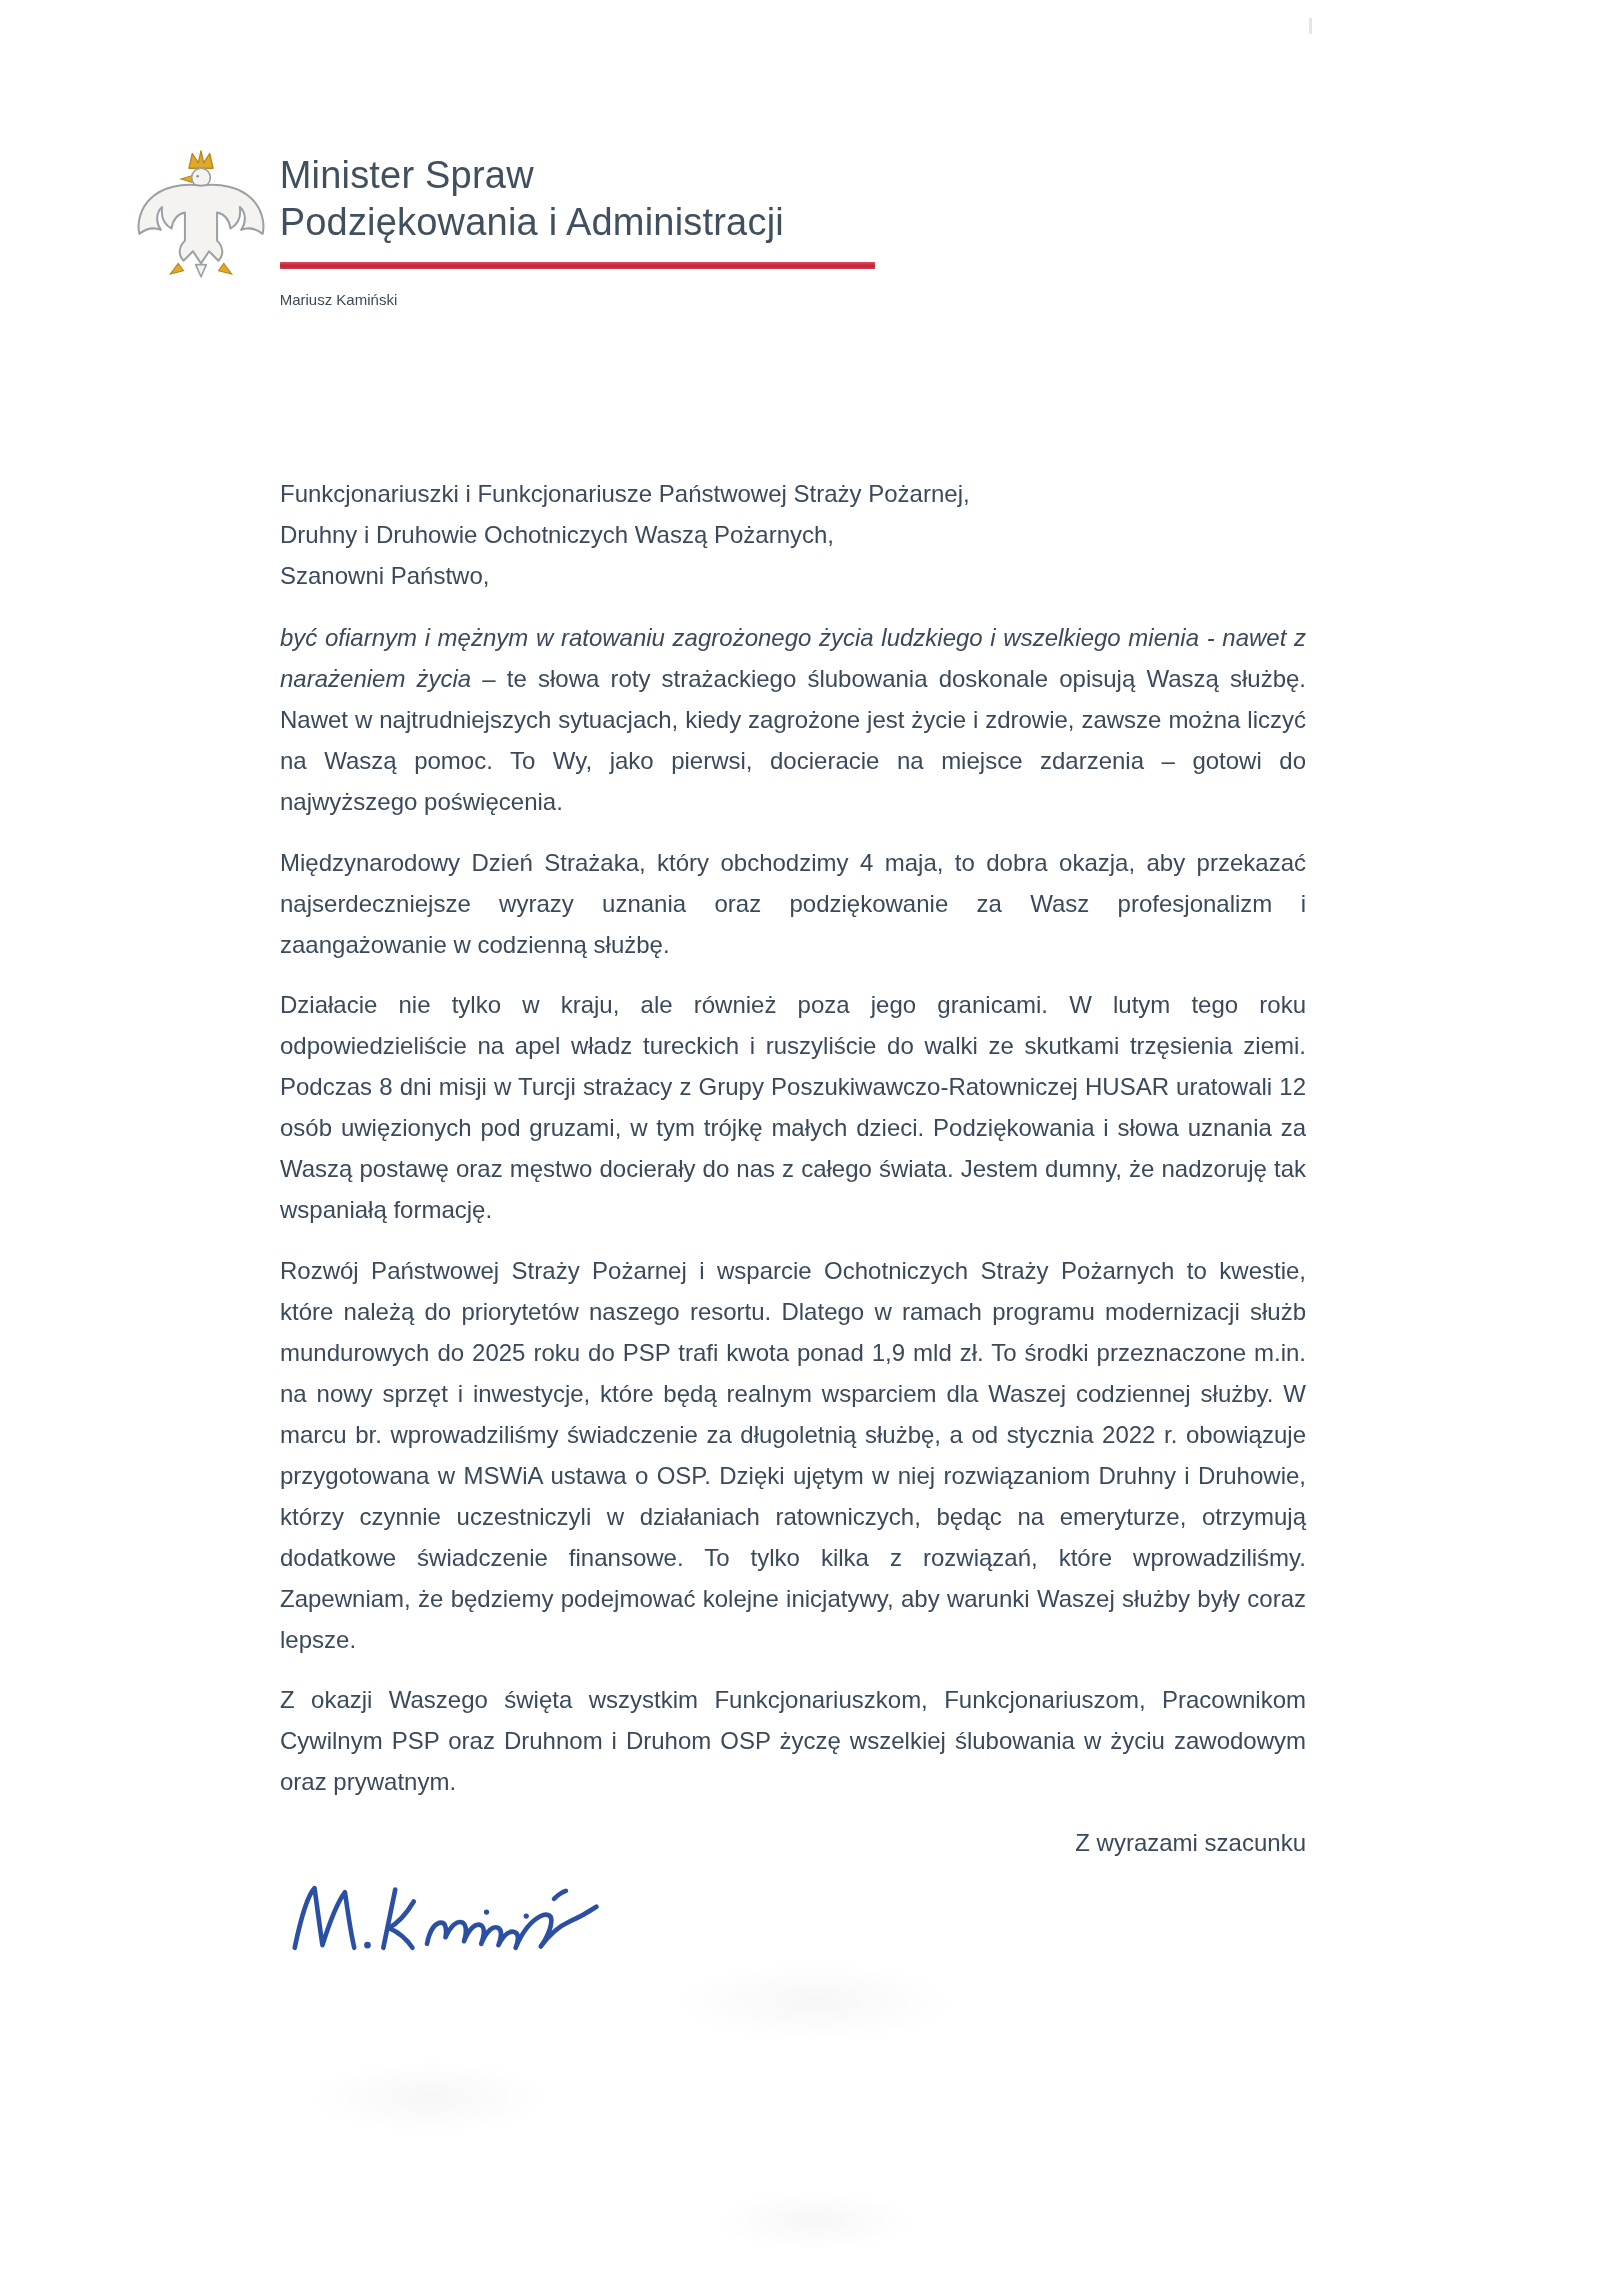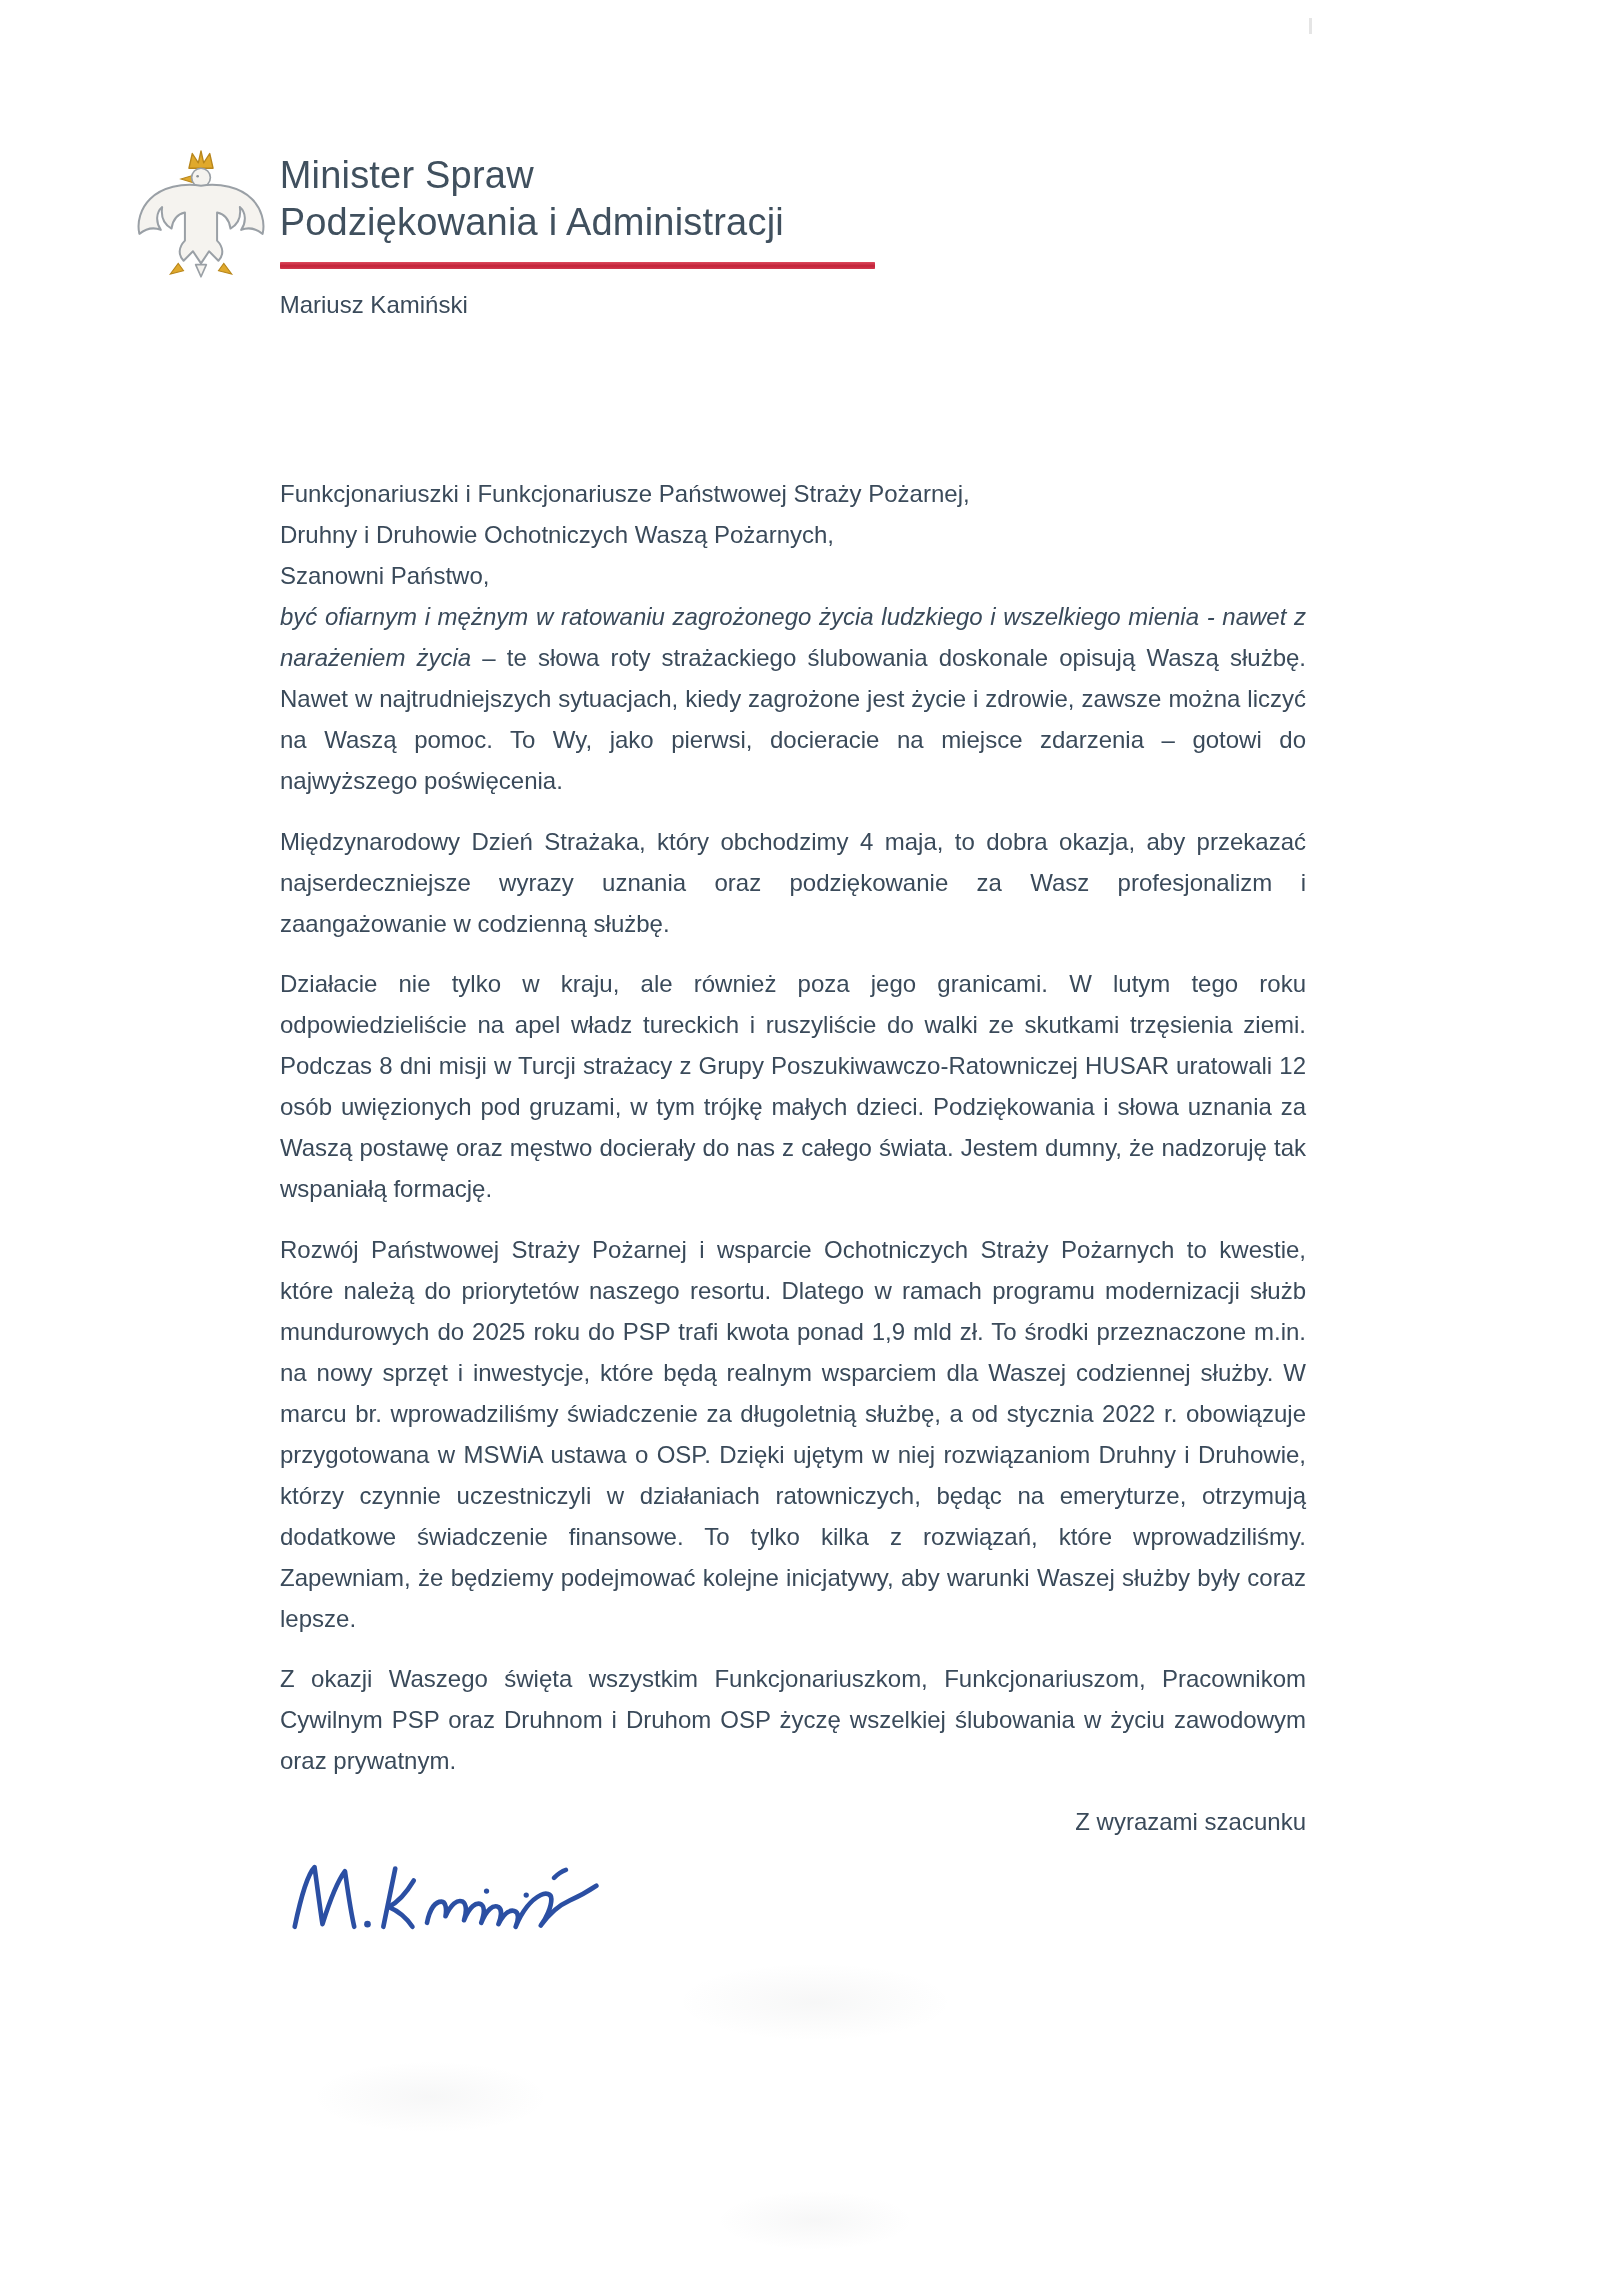--- a/index.html
+++ b/index.html
@@ -8,26 +8,26 @@
     position:relative; width:1617px; height:2295px; background:#ffffff;
     font-family:"Liberation Sans", sans-serif; color:#3a4a5a; overflow:hidden;
   }
   .letterhead { position:absolute; top:145px; left:134px; display:flex; align-items:flex-start; }
   .emblem { width:134px; height:155px; flex:0 0 auto; }
   .emblem svg { width:100%; height:100%; display:block; }
   .head-text { margin-left:11.7px; padding-top:6.5px; }
   .ministry-title { font-size:38px; line-height:1.26; font-weight:500; color:#40505e; letter-spacing:0.2px; }
   .red-bar { margin-top:14.3px; width:595px; height:7.2px;
     background:linear-gradient(180deg,#dd4a5c 0%, #c22239 55%, #d13a4e 100%); border-radius:0.7px; }
-  .minister-name { margin-top:22px; font-size:24px; color:#3a4a5a; }
+  .minister-name { margin-top:22px; font-size:15px; color:#3a4a5a; }
   .letter {
     position:absolute; left:280px; top:473px; width:1026px;
     font-size:24px; line-height:41px; text-align:justify; color:#3a4a5a;
   }
-  .salutation { text-align:left; }
+  .salutation { margin-bottom:21px; text-align:left; }
   .salutation div { line-height:41px; }
   .para { margin-bottom:19.6px; }
   .para em { font-style:italic; }
   .closing { margin-bottom:15.7px; text-align:right; }
   .signature { width:339px; height:86px; margin-top:2.6px; }
   .signature svg { width:100%; height:100%; display:block; }
   .artifact { position:absolute; pointer-events:none; }
   .artifact-line { width:2.6px; height:15.7px; background:#cfcfcf; opacity:.55; top:18px; left:1309px; }
   .smudge { border-radius:50%; background:radial-gradient(closest-side, rgba(90,95,100,.05), rgba(90,95,100,0)); }
   .smudge-1 { width:274px; height:78px; left:678px; top:1963px; }

